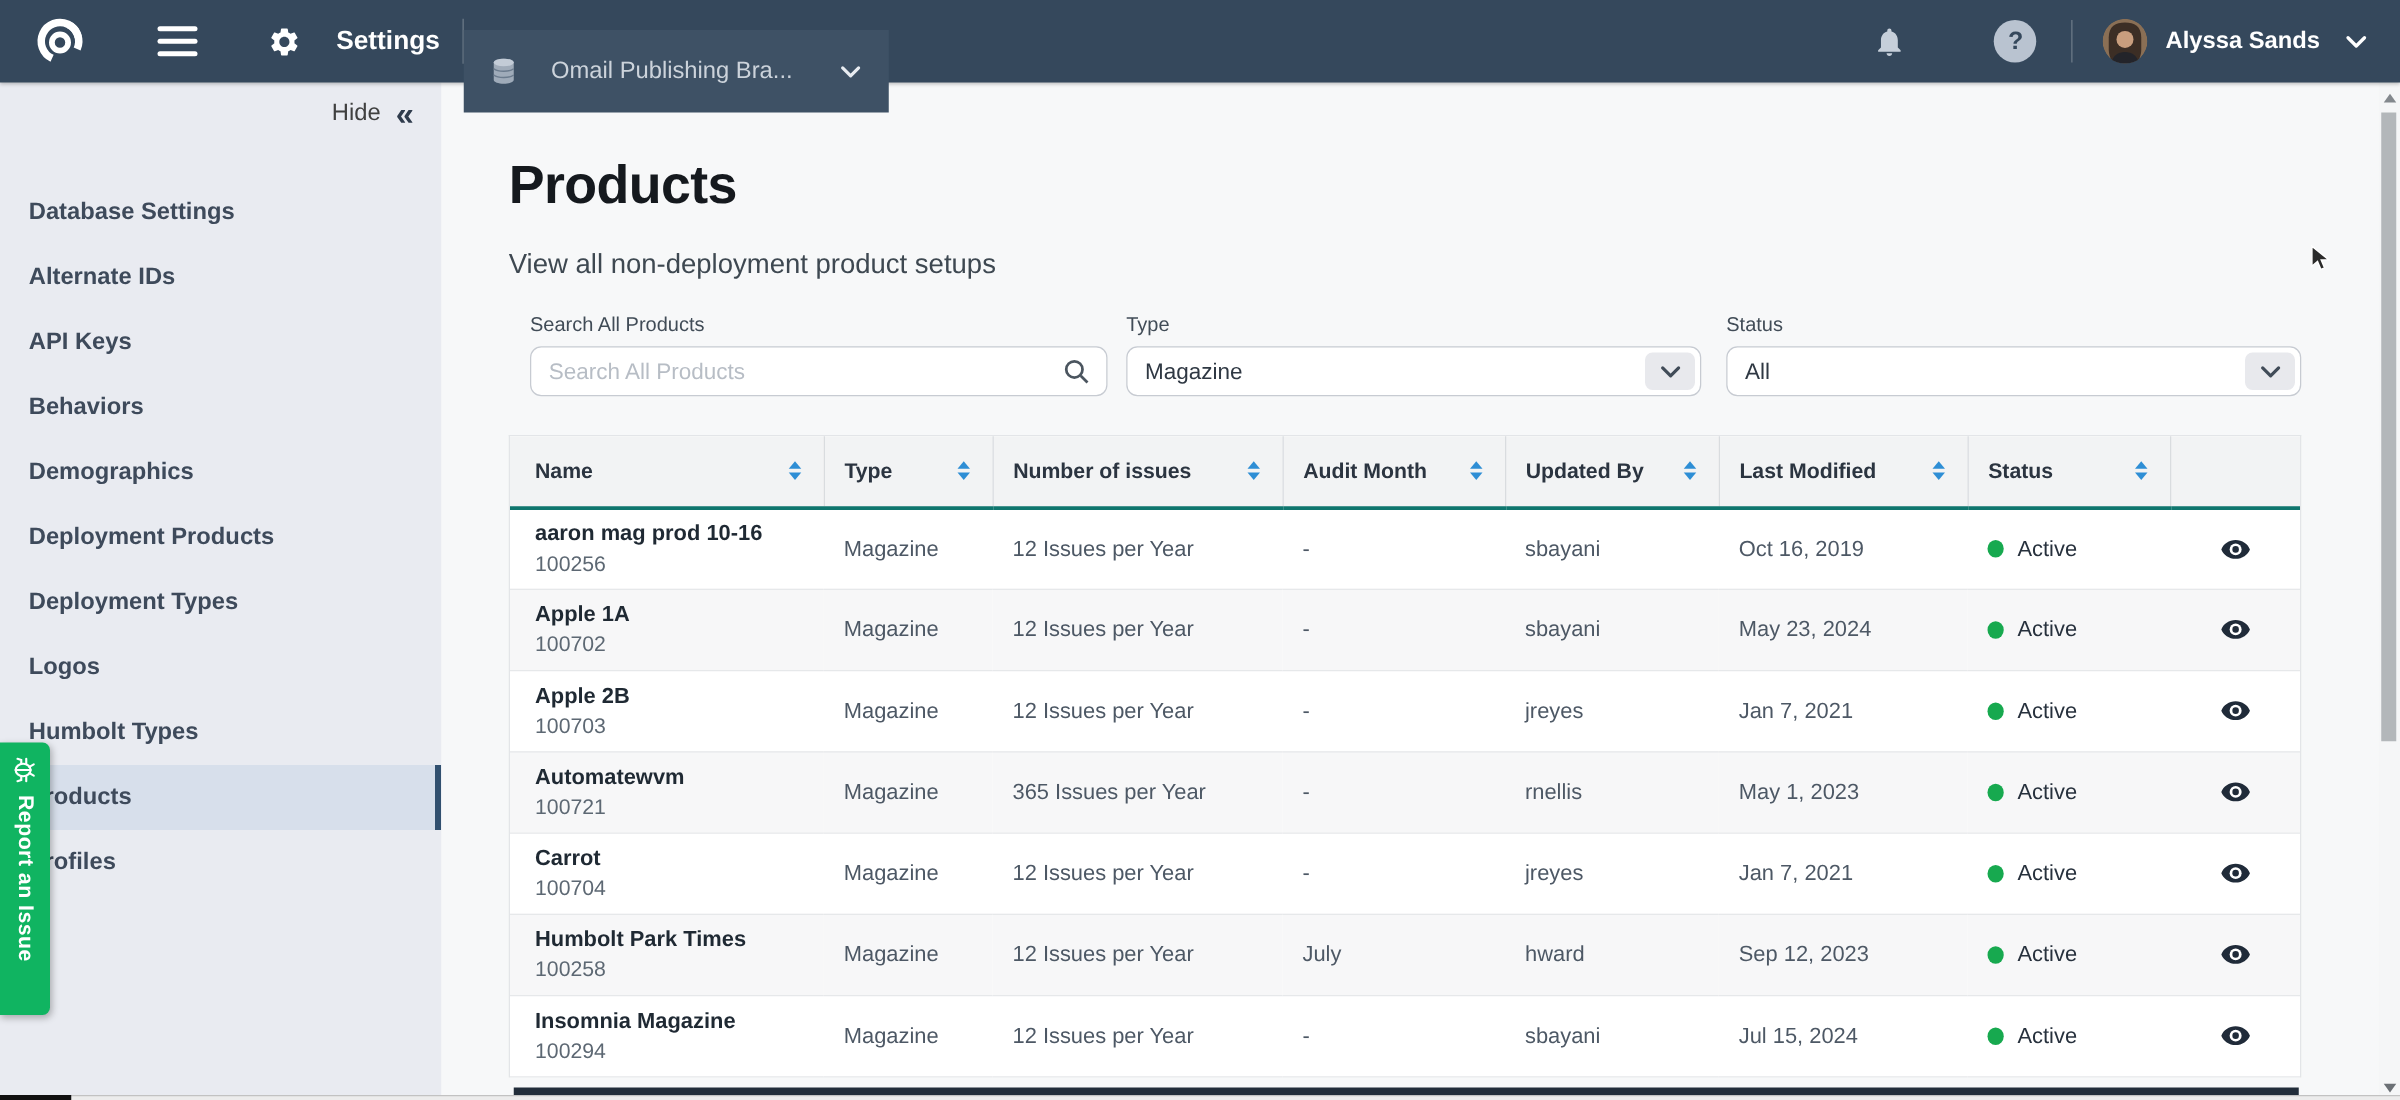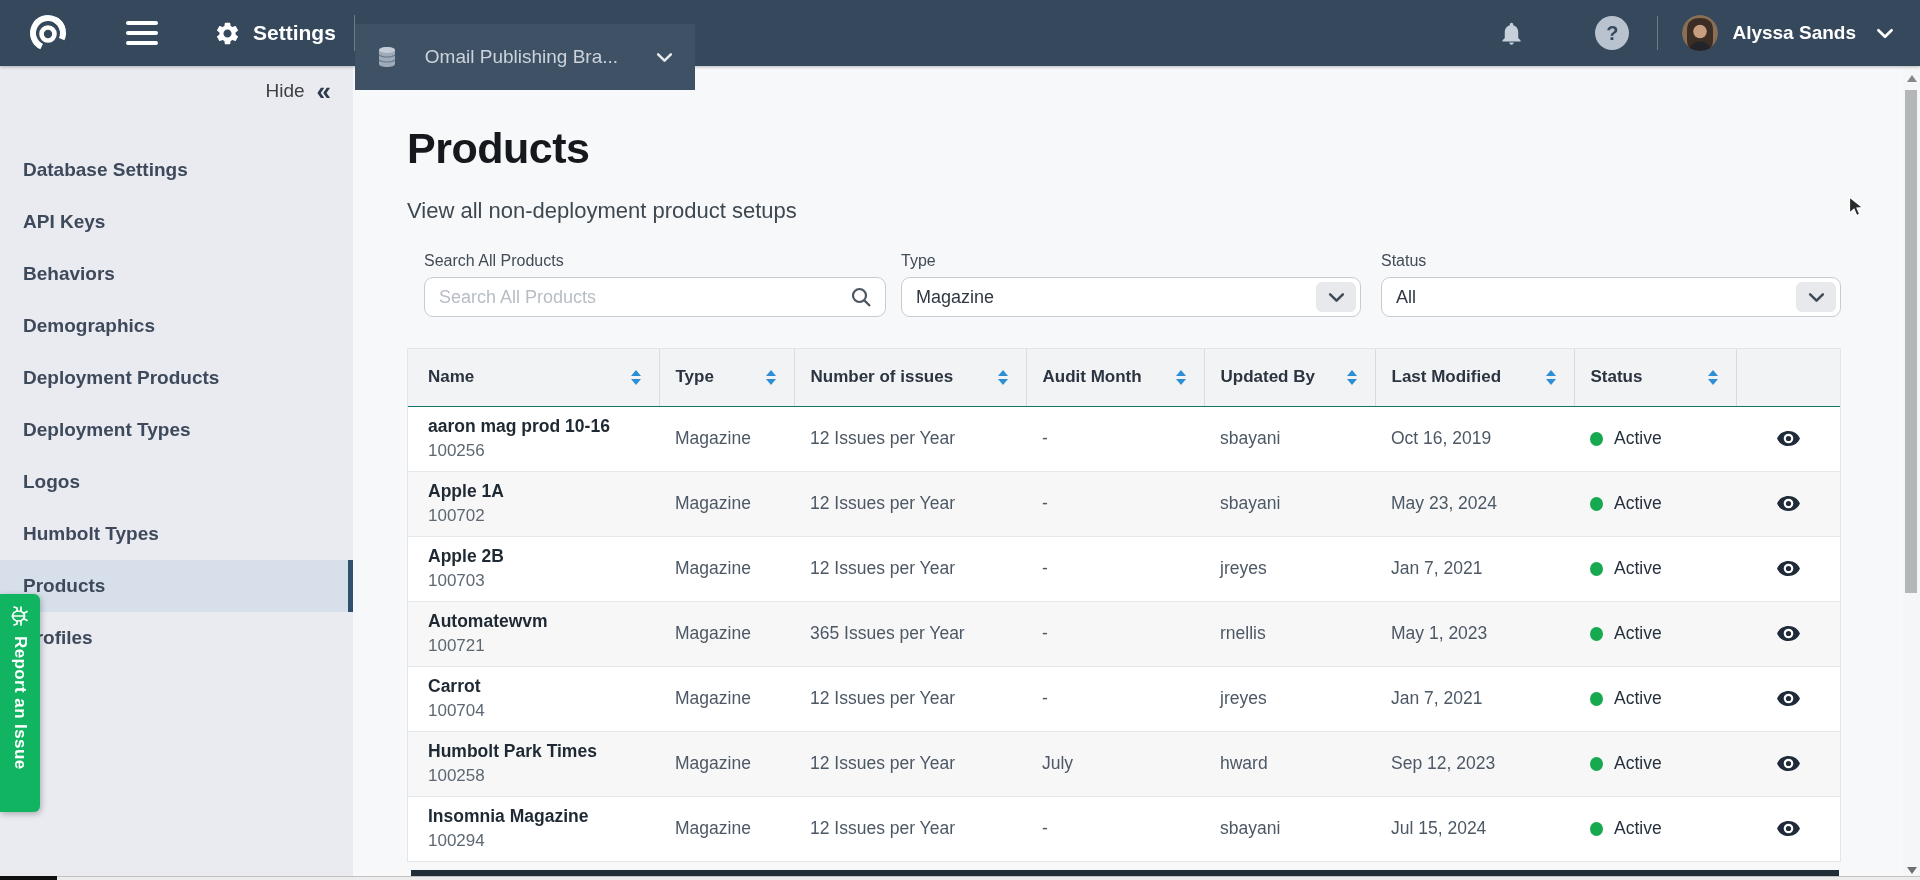--- a/index.html
+++ b/index.html
@@ -7,21 +7,21 @@
   *{box-sizing:border-box;}
 
   
   .topbar{position:absolute;left:0;top:0;width:1920px;height:66px;
     background:var(--topbar-bg,#35485c);display:flex;align-items:center;z-index:30;
     box-shadow:0 1px 3px rgba(0,0,0,.25);}
   .tb-left{display:flex;align-items:center;height:100%;}
   .logo-btn{background:none;border:none;margin-left:26px;padding:0;display:flex;align-items:center;}
   .hamburger{background:none;border:none;margin-left:52px;display:flex;flex-direction:column;gap:6px;padding:4px;}
   .hamburger span{display:block;width:32px;height:4px;border-radius:2px;background:#fff;}
-  .tb-settings{display:flex;align-items:center;gap:12px;margin-left:52px;}
+  .tb-settings{display:flex;align-items:center;gap:28px;margin-left:52px;}
   .tb-settings .lbl{color:#fff;font-size:21px;font-weight:700;}
   .tb-sep{width:1px;height:36px;background:rgba(255,255,255,.28);margin:0 0 0 18px;}
   .db-selector{height:100%;display:flex;align-items:center;gap:28px;padding:0 22px;
     background:#3e5165;margin-left:0;margin-top:48px;}
   .db-selector .val{color:#ccd3db;font-size:19px;}
   .tb-right{display:flex;align-items:center;margin-left:auto;padding-right:26px;}
   .bell-btn{background:none;border:none;padding:0;display:flex;}
   .help-btn{width:34px;height:34px;border-radius:50%;border:none;background:#b9c3d0;
     color:#35485c;font-size:20px;font-weight:700;margin-left:70px;display:flex;align-items:center;justify-content:center;}
   .tb-sep2{width:1px;height:34px;background:rgba(255,255,255,.28);margin-left:28px;}
@@ -68,21 +68,21 @@
   .input-wrap .mag{position:absolute;right:13px;top:8px;}
   .select{position:relative;height:40px;background:#fff;border:1px solid #c7cbd2;border-radius:9px;
     display:flex;align-items:center;padding-left:14px;font-size:18px;color:#2f3843;}
   .sel-btn{position:absolute;right:4px;top:4px;bottom:4px;width:40px;background:#e8e9ed;
     border-radius:6px;display:flex;align-items:center;justify-content:center;}
 
   
   .tablewrap{position:absolute;left:54px;top:282px;width:1434px;background:#fff;
     border:1px solid #e3e5e8;border-bottom:none;}
   table{border-collapse:collapse;table-layout:fixed;width:1432px;background:#fff;}
-  thead th{height:57px;background:var(--header-bg,#f2f3f4);border-bottom:1px solid #0f766e;
+  thead th{height:57px;background:var(--header-bg,#f2f3f4);border-bottom:3px solid #0f766e;
     border-left:1px solid #d9dcdf;padding:0;text-align:left;}
   thead th:first-child{border-left:none;}
   .thwrap{display:flex;align-items:center;justify-content:space-between;padding:0 18px 0 16px;
     font-size:17px;font-weight:700;color:#2b3440;}
   th.c0 .thwrap{padding-left:20px;}
   .sort{display:inline-flex;flex-direction:column;gap:3px;flex:none;}
   .sort i{display:block;width:0;height:0;border-left:5.5px solid transparent;border-right:5.5px solid transparent;}
   .sort .tu{border-bottom:6.5px solid var(--sort-color,#2e8ed5);}
   .sort .tdn{border-top:6.5px solid var(--sort-color,#2e8ed5);}
   tbody td{height:65px;border-bottom:1px solid #e6e8ea;padding:0 10px 0 16px;
@@ -180,20 +180,21 @@
   </div>
 </header>
 
 <aside class="sidebar">
   <div class="hide-btn">
     <span class="txt">Hide</span>
     <span class="chev">«</span>
   </div>
   <nav class="sidenav" id="sidenav">
       <div class="nav-item">Database Settings</div>
+      <div class="nav-item">Alternate IDs</div>
       <div class="nav-item">API Keys</div>
       <div class="nav-item">Behaviors</div>
       <div class="nav-item">Demographics</div>
       <div class="nav-item">Deployment Products</div>
       <div class="nav-item">Deployment Types</div>
       <div class="nav-item">Logos</div>
       <div class="nav-item">Humbolt Types</div>
       <div class="nav-item active">Products</div>
       <div class="nav-item">Profiles</div>
     </nav>

